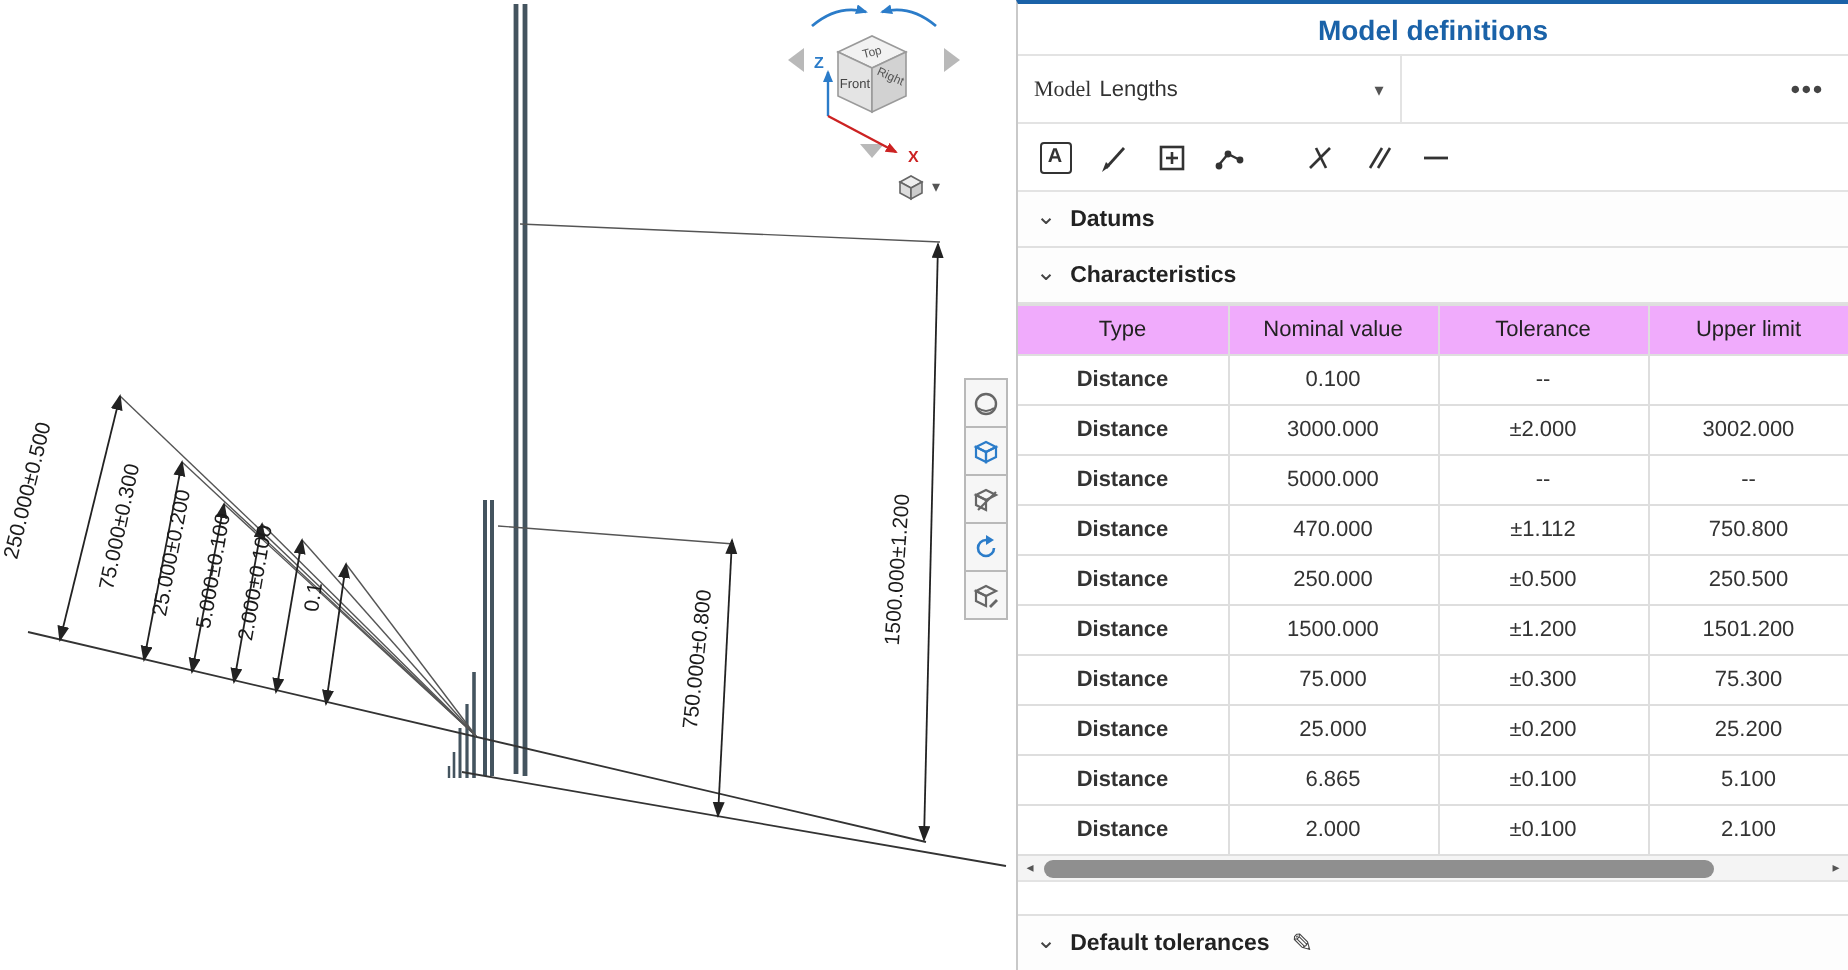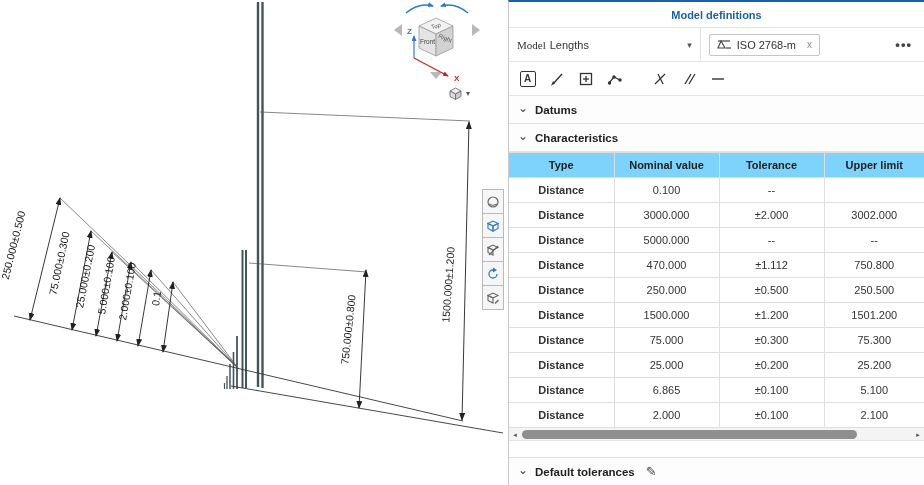--- a/index.html
+++ b/index.html
@@ -14,21 +14,21 @@
   .view-options-btn .dd { font-size:8px; color:#555; }
 
   .side-toolbar { position:absolute; left:482px; top:190px; width:22px; }
   .side-btn { width:22px; height:25px; background:#f6f6f6; border:1px solid #b9b9b9; margin-top:-1px;
     display:flex; align-items:center; justify-content:center; cursor:pointer; }
 
   
   .panel { width:416px; height:485px; flex:none; display:flex; flex-direction:column;
     border-left:1px solid #c9c9c9; border-top:2px solid #1a62a8; background:#fff; font-size:11px; color:#333; }
   .panel-title { flex:none; height:26px; line-height:26px; text-align:center; color:#1a62a8;
-    font-weight:bold; font-size:11px; border-bottom:1px solid #e3e3e3; }
+    font-weight:bold; font-size:14px; border-bottom:1px solid #e3e3e3; }
 
   .model-row { flex:none; height:34px; display:flex; align-items:center; padding:0 8px; border-bottom:1px solid #e3e3e3; }
   .model-label { color:#333;font-family:Liberation Serif, serif; }
   .model-select { width:150px; display:flex; justify-content:space-between; align-items:center;
     padding:3px 4px; cursor:pointer; }
   .model-select .dd { font-size:9px; color:#555; }
   .vdiv { width:1px; height:34px; background:#e3e3e3; margin:0 8px 0 4px; }
   .standard-chip { display:flex; align-items:center; gap:5px; border:1px solid #c6c6c6; border-radius:2px;
     height:22px; padding:0 7px; background:#fff; cursor:pointer; }
   .chip-close { color:#888; font-size:10px; margin-left:6px; cursor:pointer; }
@@ -42,21 +42,21 @@
 
   .section-header { flex:none; height:28px; display:flex; align-items:center; gap:7px; padding:0 9px;
     border-bottom:1px solid #e0e0e0; font-weight:bold; font-size:11.5px; color:#222; background:#fdfdfd; cursor:pointer; }
   .section-header .chev { font-size:12px; color:#444; font-weight:normal; margin-top:-4px; }
   .default-header { margin-top:auto; border-top:1px solid #e0e0e0; border-bottom:none; }
   .edit-glyph { font-size:13px; color:#444; font-weight:normal; margin-left:4px; cursor:pointer; }
 
   table.chars { border-collapse:collapse; width:100%; table-layout:fixed; flex:none; }
   .chars th, .chars td { border:1px solid #dedede; height:25px; text-align:center; padding:0 4px;
     font-size:11px; overflow:hidden; white-space:nowrap; }
-  .chars th { font-weight:bold; background:#7dd3fc; color:#222; }
+  .chars th { font-weight:normal; background:#f0abfc; color:#222; }
   .chars td.type { font-weight:bold; }
   .chars tr td:first-child, .chars tr th:first-child { border-left:none; }
   .chars tr td:last-child, .chars tr th:last-child { border-right:none; }
 
   .hscroll { flex:none; position:relative; height:13px; background:#f4f4f4; border-bottom:1px solid #e3e3e3; }
   .hthumb { position:absolute; left:13px; top:2px; width:335px; height:9px; background:#8f8f8f; border-radius:5px; cursor:pointer; }
   .harrow { position:absolute; top:0; width:12px; height:13px; line-height:13px; text-align:center;
     font-size:7px; color:#555; cursor:pointer; }
   .harrow.left { left:0; }
   .harrow.right { right:0; }
@@ -197,29 +197,20 @@
   <div class="panel">
     <div class="panel-title">Model definitions</div>
 
     <div class="model-row">
       <span class="model-label">Model</span>
       <div class="model-select">
         <span>Lengths</span>
         <span class="dd">▾</span>
       </div>
       <div class="vdiv"></div>
-      <div class="standard-chip">
-        <svg width="15" height="12" viewBox="0 0 15 12">
-          <line x1="1" y1="2" x2="13" y2="2" stroke="#444" stroke-width="1.2"></line>
-          <polygon points="4,2 8,9 1,9" fill="none" stroke="#444" stroke-width="1.1"></polygon>
-          <line x1="9" y1="9" x2="14" y2="9" stroke="#444" stroke-width="1.2"></line>
-        </svg>
-        <span>ISO 2768-m</span>
-        <span class="chip-close">x</span>
-      </div>
       <span class="overflow">•••</span>
     </div>
 
     <div class="gdt-toolbar">
       <div class="tool-btn">
         <span class="boxedA">A</span>
       </div>
       <div class="tool-btn">
         <svg width="16" height="16" viewBox="0 0 16 16">
           <line x1="4" y1="13" x2="13" y2="3" stroke="#333" stroke-width="1.4"></line>

